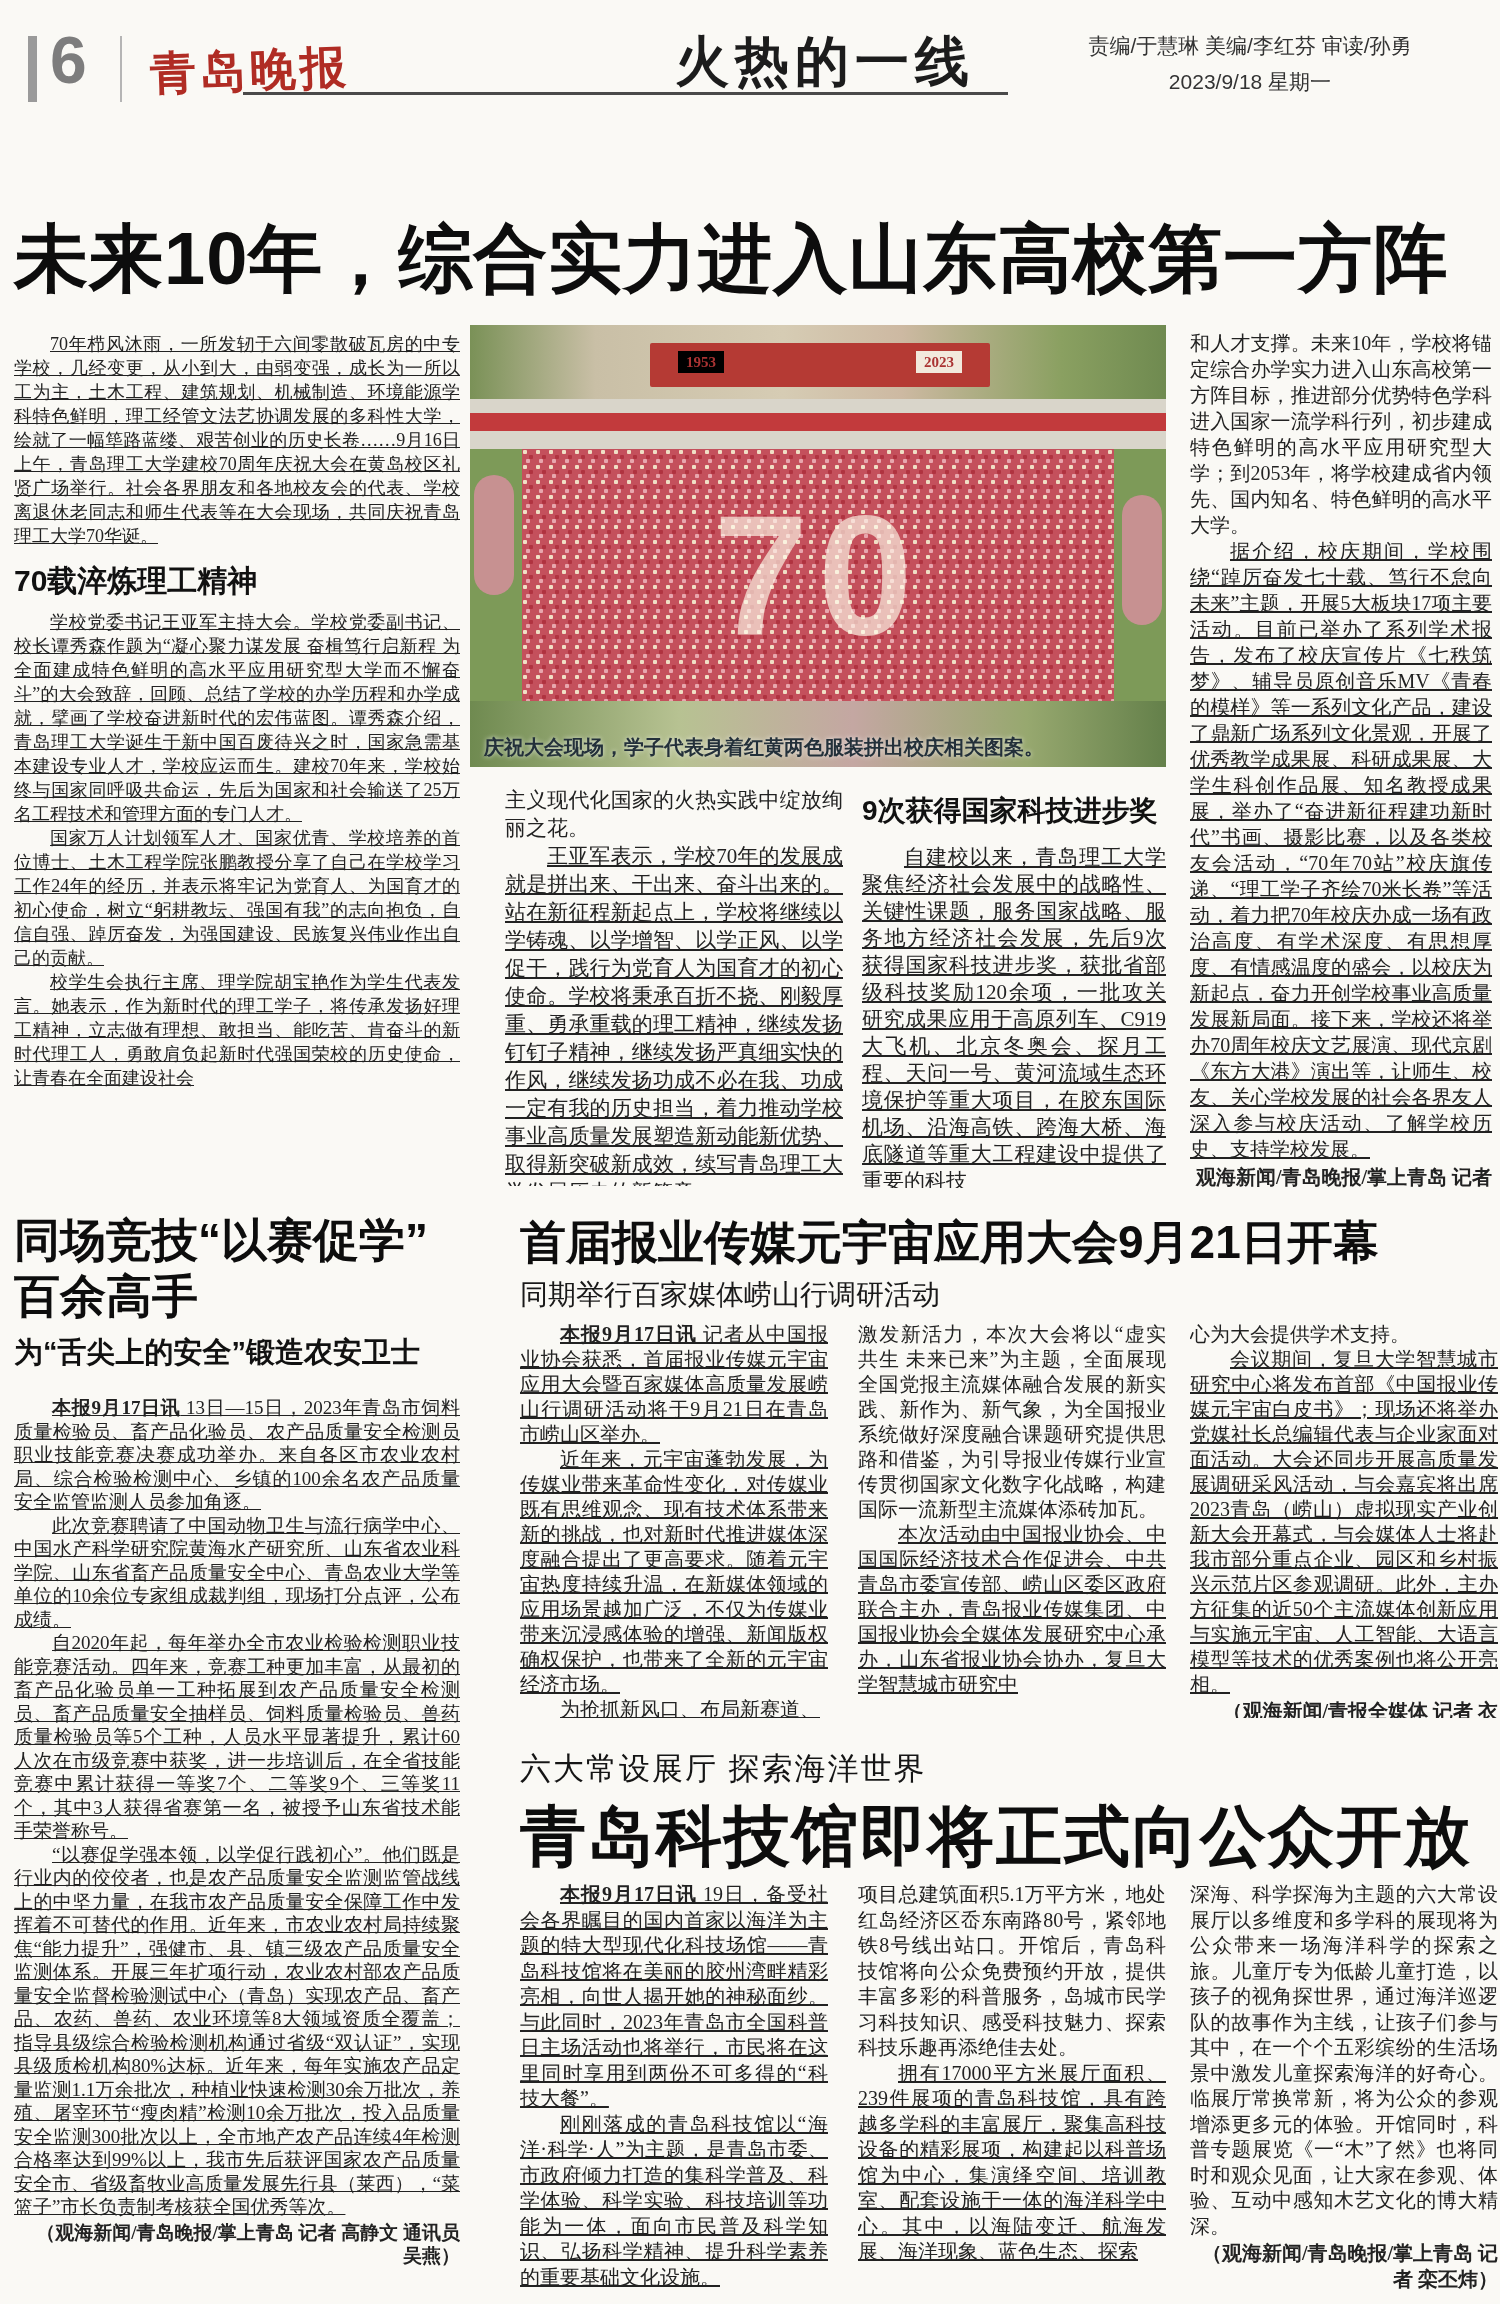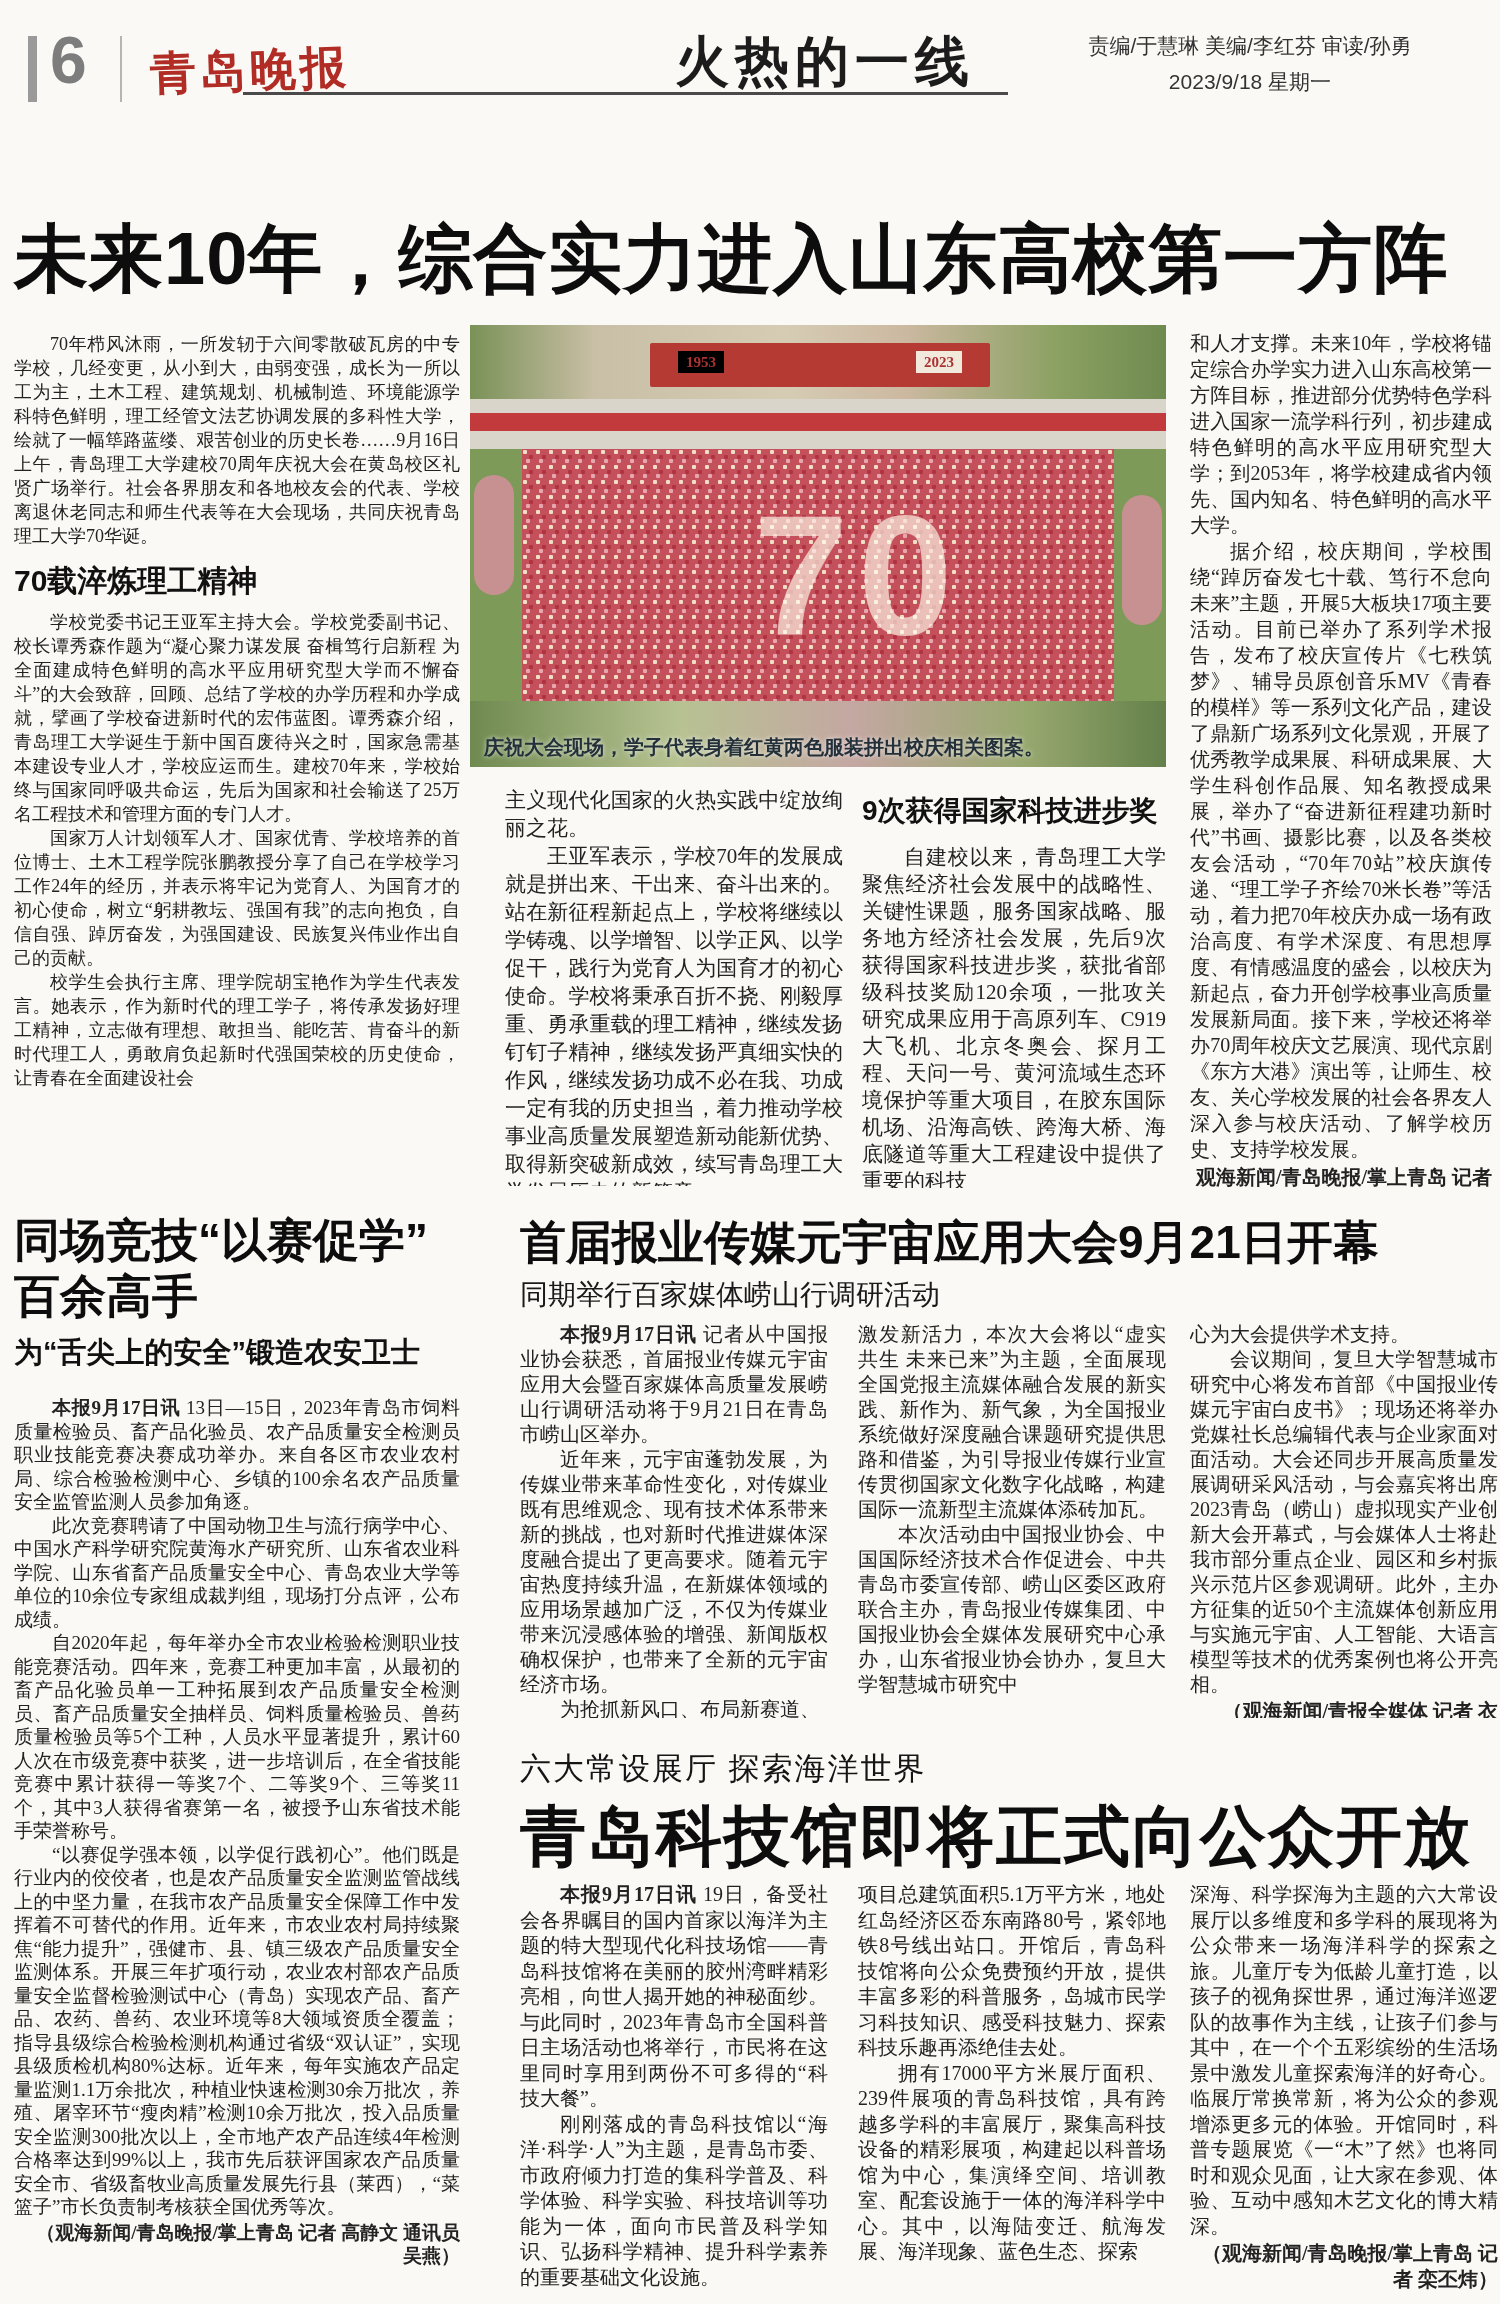--- a/index.html
+++ b/index.html
@@ -1,20 +1,20 @@
 <!DOCTYPE html>
 <html><head>
 <meta charset="utf-8">
 <style>
   html,body{margin:0;padding:0;background:#e8e6e0;}
   .page{position:relative;width:1500px;height:2304px;background:#faf9f5;margin:0 auto;
         font-family:"Liberation Serif","DejaVu Serif",serif;color:#222;overflow:hidden;}
   .abs{position:absolute;}
   p{margin:0;text-align:justify;text-justify:inter-ideograph;}
-  .indent{text-indent:2em;}
+  .indent{text-indent:2em;text-decoration:underline;}
   .sans{font-family:"Liberation Sans","DejaVu Sans",sans-serif;}
 
   
   .hdr-bar{left:28px;top:36px;width:9px;height:66px;background:#9a9a9a;}
   .hdr-num{left:50px;top:22px;font-size:66px;font-weight:bold;color:#7d7d7d;
            font-family:"Liberation Sans",sans-serif;}
   .hdr-vline{left:120px;top:36px;width:2px;height:66px;background:#b5b5b5;}
   .hdr-logo{left:150px;top:40px;font-size:46px;font-weight:bold;color:#b02c24;
             font-family:"DejaVu Serif",serif;transform:rotate(-2deg);letter-spacing:4px;}
   .hdr-rule{left:243px;top:92px;width:765px;height:3px;background:#4a4a4a;}
@@ -57,21 +57,21 @@
   .ph-pinkR{left:652px;top:170px;width:40px;height:130px;background:#d98ea0;border-radius:20px;opacity:.8;}
   .ph-crowd{left:52px;top:124px;width:592px;height:252px;
      background-color:#c4505c;
      background-image:
        radial-gradient(circle at 3px 3px,#f0dfc5 2px,transparent 2.5px),
        radial-gradient(circle at 9px 8px,#b03340 2px,transparent 2.5px),
        radial-gradient(circle at 6px 12px,#e8a7ae 2px,transparent 2.5px);
      background-size:13px 15px;}
   .ph-70{left:52px;top:124px;width:592px;height:252px;display:flex;align-items:center;
          justify-content:center;font-size:170px;font-weight:900;color:rgba(255,252,235,.65);
-         font-family:"Liberation Sans",sans-serif;letter-spacing:10px;padding-left:40px;}
+         font-family:"Liberation Sans",sans-serif;letter-spacing:10px;}
   .ph-bottom{left:0;top:376px;width:100%;height:66px;
      background:linear-gradient(90deg,#6f8a50,#b7c292 30%,#c4a7a2 55%,#97a86f 80%,#64804a);}
   .ph-cap{left:0;bottom:6px;width:100%;padding:0 14px;box-sizing:border-box;
           font-size:20px;color:#23303a;text-shadow:0 0 5px rgba(255,255,255,.75);
           font-weight:bold;}
 
   
   .art2{left:14px;top:1212px;width:446px;height:1086px;overflow:hidden;}
   .art2 .h1{font-size:46px;font-weight:bold;line-height:56px;color:#0d0d0d;text-indent:0;}
   .art2 .sub{font-size:29px;line-height:40px;color:#111;margin:8px 0 24px 0;text-indent:0;font-weight:bold;}

